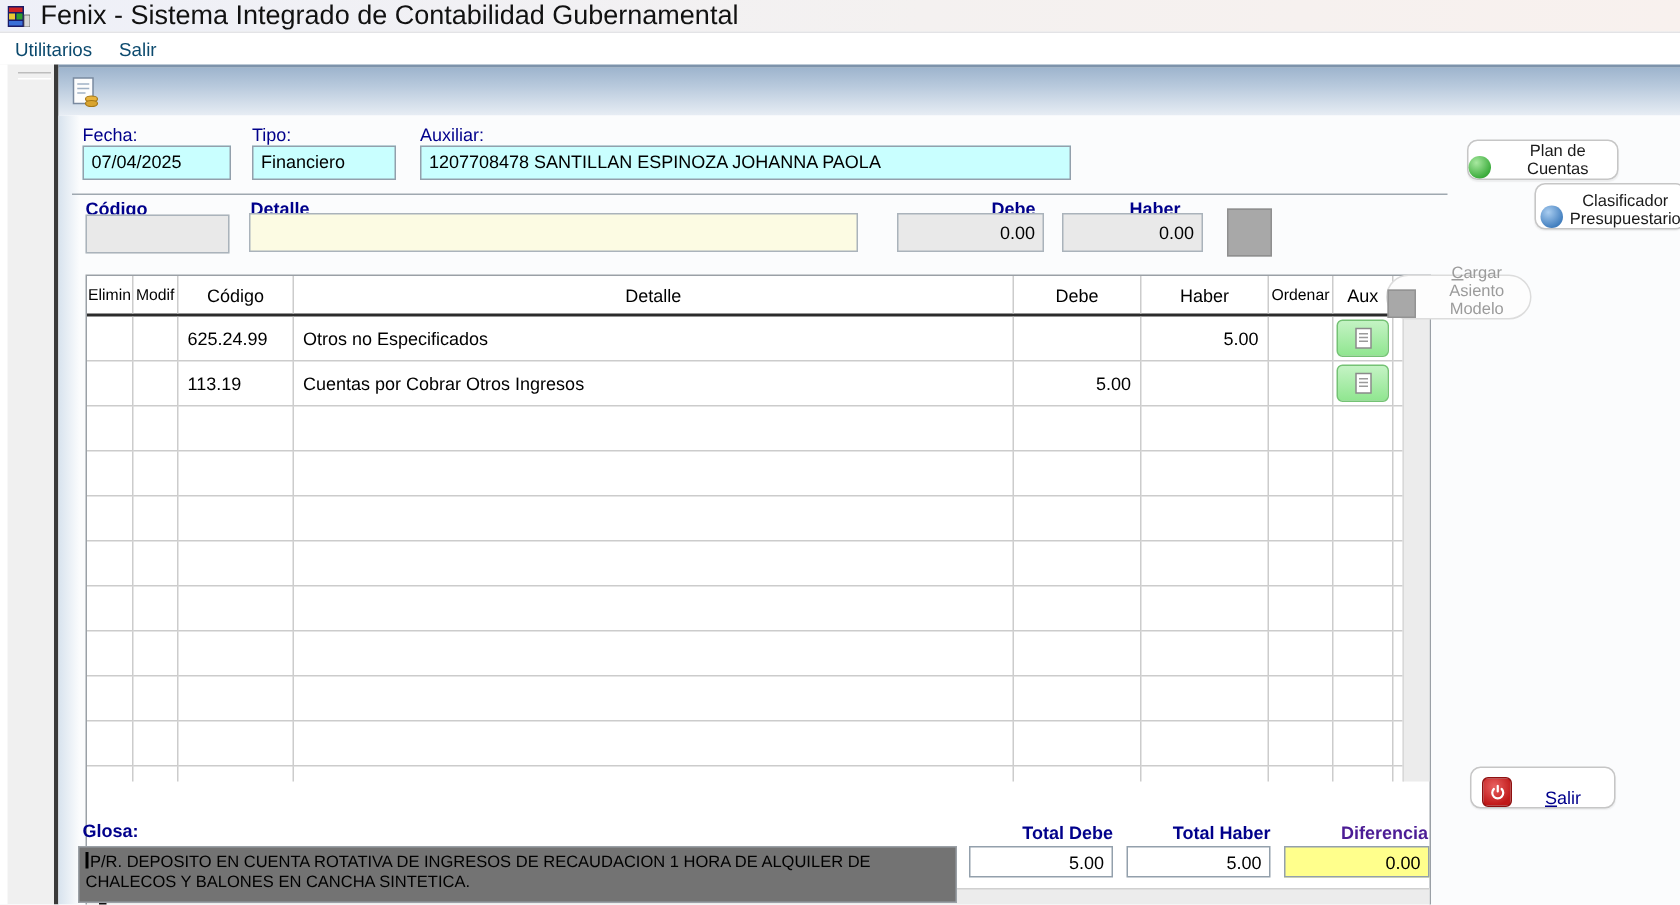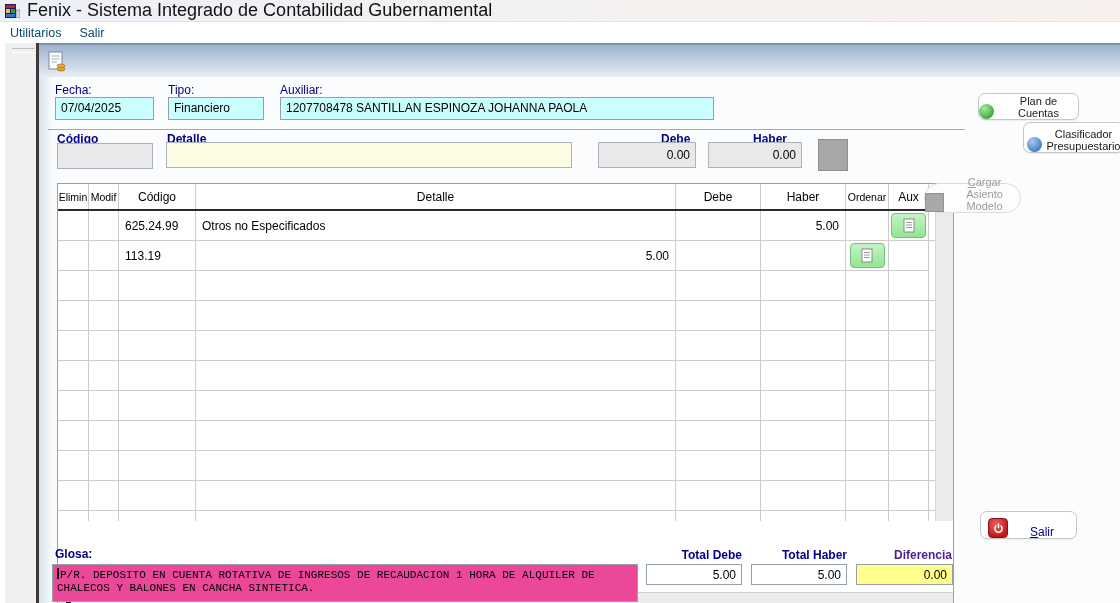--- a/index.html
+++ b/index.html
@@ -79,21 +79,21 @@
   #grid-body{position:absolute;left:0;top:27px;width:878px;height:310px;overflow:hidden;}
   #vscroll{position:absolute;right:0;top:27px;width:17px;height:310px;background:#ececec;border-left:1px solid #d8d8d8;}
   #hscroll{position:absolute;left:0;bottom:0;width:895px;height:17px;background:#ececec;border-top:1px solid #d0d0d0;}
   #hscroll .thumb{position:absolute;left:8px;top:1px;width:5px;height:14px;background:#111;}
 
   .aux-btn{width:33px;height:23px;border-radius:4px;border:1px solid #74c274;
     background:linear-gradient(180deg,#c4f3c4,#90e690);display:flex;align-items:center;justify-content:center;cursor:pointer;}
 
   
   #glosa-box{position:absolute;left:52px;top:564px;width:586px;height:38px;border:1px solid #9aa0a6;
-    background:#ec4899;box-sizing:border-box;font-size:11px;line-height:13px;padding:3px 4px;overflow:hidden;font-family:Liberation Mono, monospace;}
+    background:#737373;box-sizing:border-box;font-size:11px;line-height:13px;padding:3px 4px;overflow:hidden;}
   .caret{display:inline-block;width:2px;height:11px;background:#000;vertical-align:-1px;margin-right:1px;}
 </style>
 </head>
 <body>
 
 <div id="window">
 
   <div id="titlebar">
     <svg class="app-icon" viewBox="0 0 15 14">
       <rect x="0" y="0" width="11" height="14" fill="#1a1a66"></rect>
@@ -187,20 +187,21 @@
               <line x1="3" y1="9.5" x2="9" y2="9.5" stroke="#9a9a9a" stroke-width="1"></line>
             </svg>
           </div>
         </div>
         <div class="tc"></div>
       </div>
       <div class="trow">
         <div class="tc"></div>
         <div class="tc"></div>
         <div class="tc">113.19</div>
+        <div class="tc">Cuentas por Cobrar Otros Ingresos</div>
         <div class="tc right">5.00</div>
         <div class="tc right"></div>
         <div class="tc"></div>
         <div class="tc center">
           <div class="aux-btn">
             <svg width="12" height="15" viewBox="0 0 12 15">
               <rect x="1" y="1" width="10" height="13" fill="#fff" stroke="#8a8a8a" stroke-width="1"></rect>
               <line x1="3" y1="4.5" x2="9" y2="4.5" stroke="#9a9a9a" stroke-width="1"></line>
               <line x1="3" y1="7" x2="9" y2="7" stroke="#9a9a9a" stroke-width="1"></line>
               <line x1="3" y1="9.5" x2="9" y2="9.5" stroke="#9a9a9a" stroke-width="1"></line>

